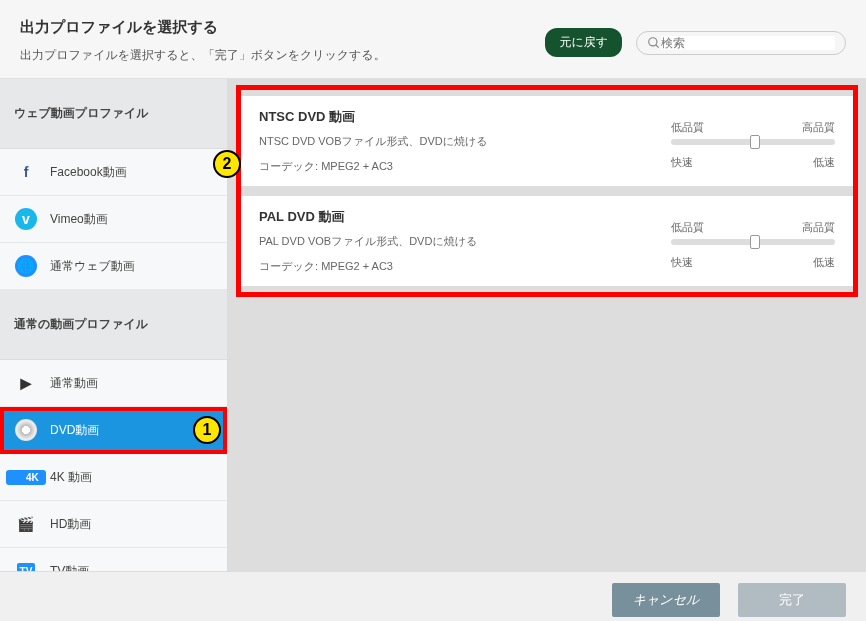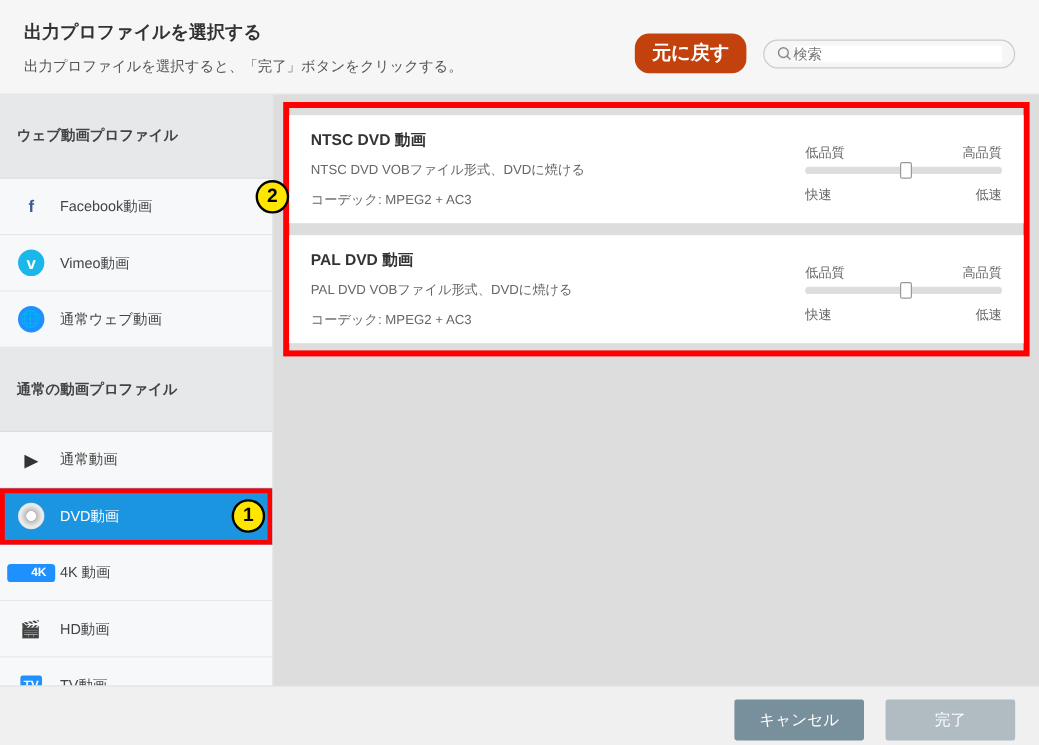--- a/index.html
+++ b/index.html
@@ -30,28 +30,27 @@
   font-size: 12px;
   color: #555;
 }
 .header-right {
   display: flex;
   align-items: center;
   gap: 14px;
   padding-top: 10px;
 }
 .reset-btn {
-  background: #c2410c;
+  background: #14532d;
   color: #fff;
   border: none;
-  font-size: 16px;
+  font-size: 12px;
   padding: 6px 14px;
   border-radius: 12px;
   cursor: pointer;
-  font-weight: bold;
 }
 .search-wrap {
   display: flex;
   align-items: center;
   border: 1px solid #ccc;
   border-radius: 16px;
   padding: 4px 10px;
   width: 210px;
 }
 .search-input {
@@ -189,21 +188,21 @@
   justify-content:flex-end;
   align-items:center;
   padding-right:20px;
   gap:18px;
 }
 .footer-btn {
   width:108px; height:34px;
   border:none; border-radius:2px;
   font-size:13px; color:#fff;
 }
-.footer-btn.cancel { background:#78909c; cursor:pointer; }
+.footer-btn.cancel { background:#78909c; cursor:pointer;font-style:italic; }
 .footer-btn.done { background:#b0bbc2; color:#fff; cursor:default; }
 
 .search-icon-svg { width:14px;height:14px; }
 </style>
 </head>
 <body>
 
 <div class="header">
   <div class="header-left">
     <div class="page-title">出力プロファイルを選択する</div>

